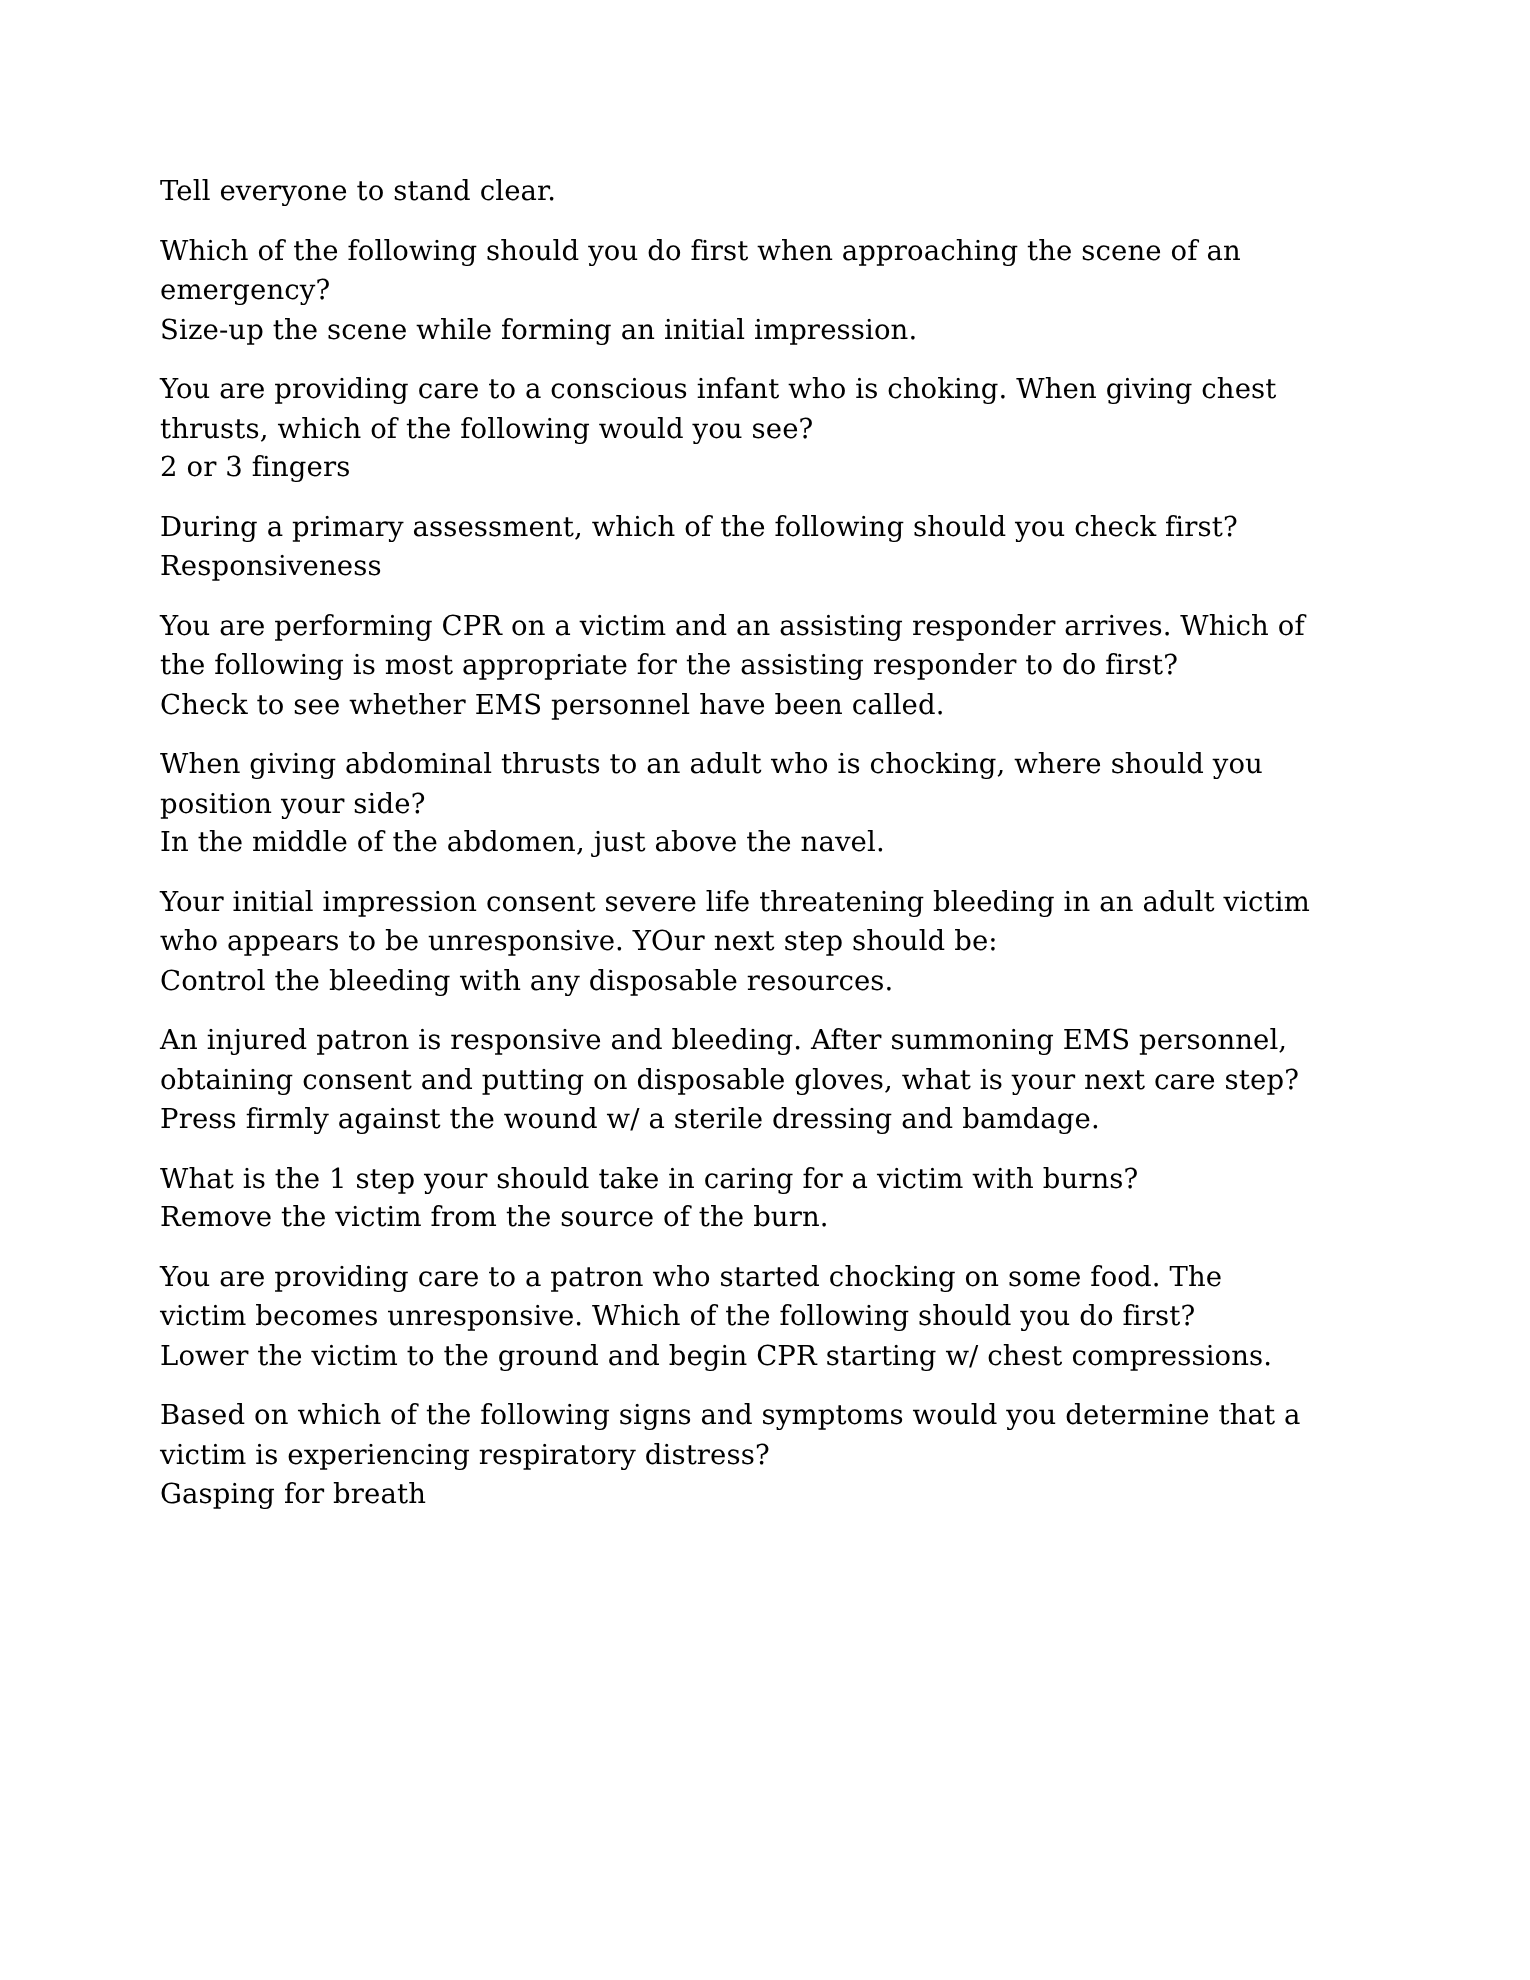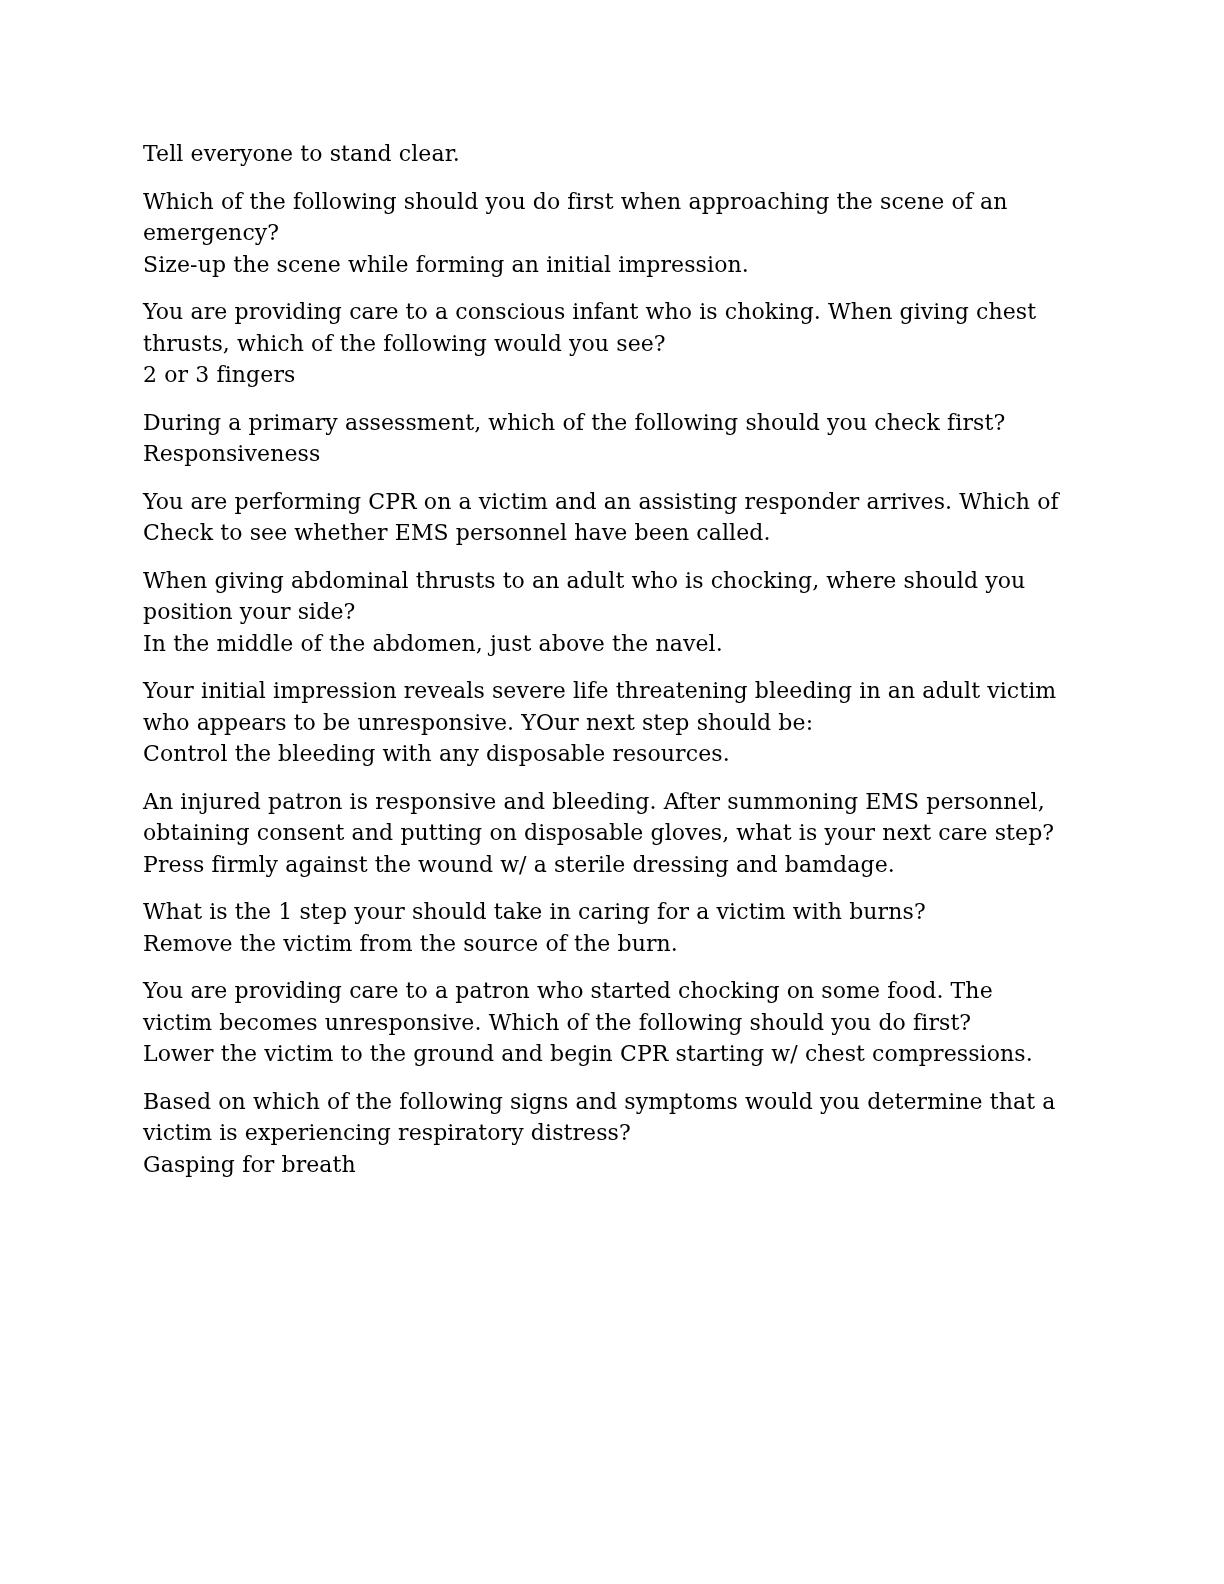--- a/index.html
+++ b/index.html
@@ -9,21 +9,21 @@
   }
   body {
     width: 1224px;
     height: 1584px;
     position: relative;
     overflow: hidden;
     font-family: "DejaVu Serif", "Liberation Serif", serif;
   }
   .doc-content {
     position: absolute;
-    left: 143px;
+    left: 128px;
     top: 138px;
     width: 960px;
     color: #000000;
   }
   .block {
     margin: 0 0 16px 0;
     padding: 0;
   }
   .line {
     font-size: 22px;
@@ -54,31 +54,32 @@
     <div class="line">2 or 3 fingers</div>
   </div>
 
   <div class="block">
     <div class="line">During a primary assessment, which of the following should you check first?</div>
     <div class="line">Responsiveness</div>
   </div>
 
   <div class="block">
     <div class="line">You are performing CPR on a victim and an assisting responder arrives. Which of</div>
+    <div class="line">the following is most appropriate for the assisting responder to do first?</div>
     <div class="line">Check to see whether EMS personnel have been called.</div>
   </div>
 
   <div class="block">
     <div class="line">When giving abdominal thrusts to an adult who is chocking, where should you</div>
     <div class="line">position your side?</div>
     <div class="line">In the middle of the abdomen, just above the navel.</div>
   </div>
 
   <div class="block">
-    <div class="line">Your initial impression reveals severe life threatening bleeding in an adult victim</div>
+    <div class="line">Your initial impression consent severe life threatening bleeding in an adult victim</div>
     <div class="line">who appears to be unresponsive. YOur next step should be:</div>
     <div class="line">Control the bleeding with any disposable resources.</div>
   </div>
 
   <div class="block">
     <div class="line">An injured patron is responsive and bleeding. After summoning EMS personnel,</div>
     <div class="line">obtaining consent and putting on disposable gloves, what is your next care step?</div>
     <div class="line">Press firmly against the wound w/ a sterile dressing and bamdage.</div>
   </div>
 

